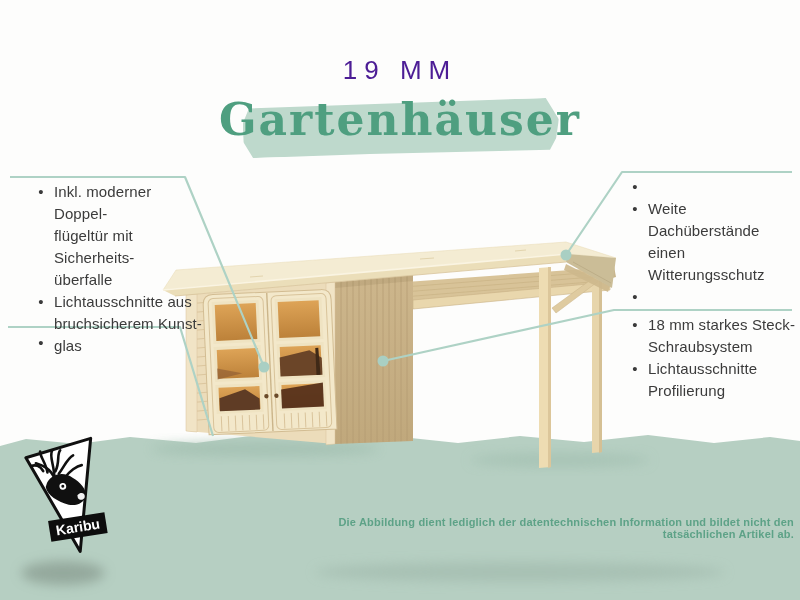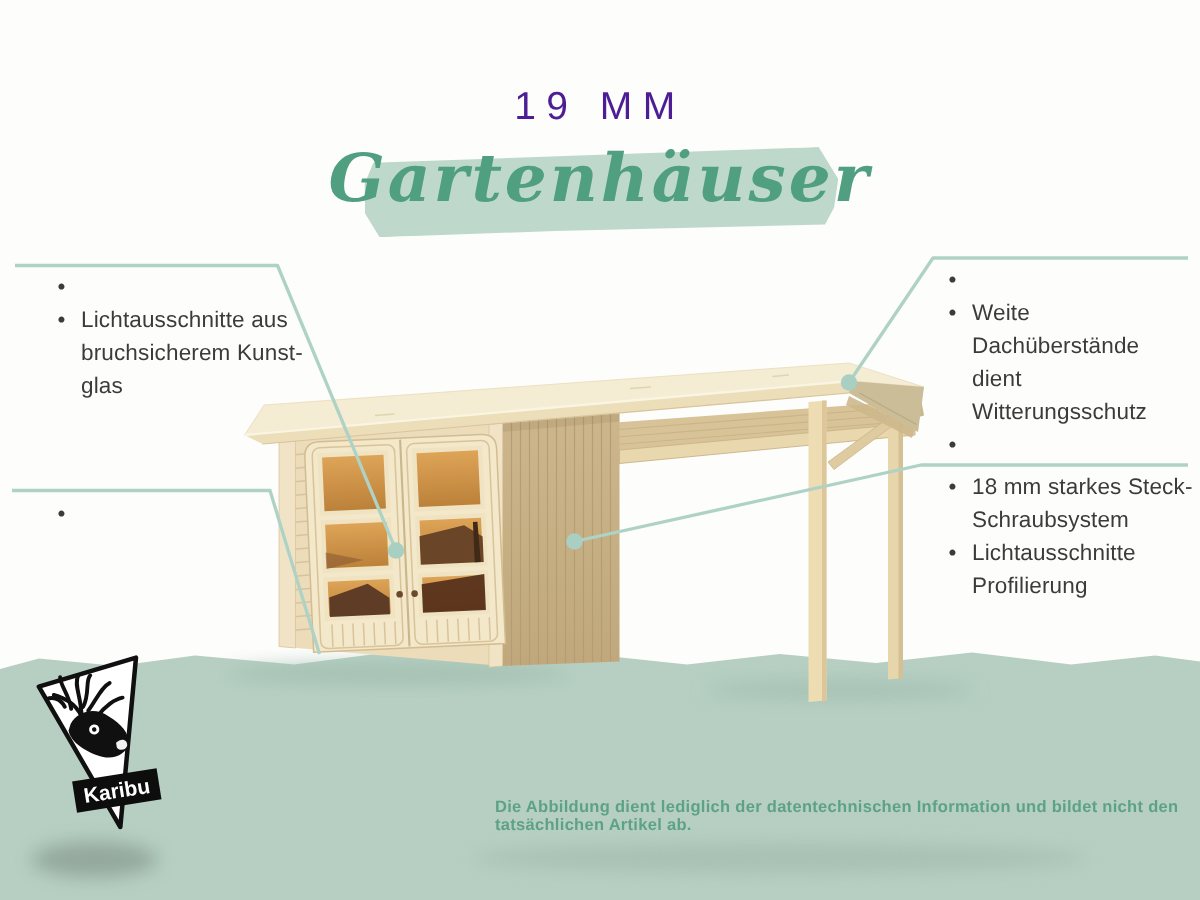--- a/index.html
+++ b/index.html
@@ -16,37 +16,37 @@
   }
   .brush{
     position:absolute;left:243px;top:101px;width:316px;height:54px;
     transform:rotate(-1.2deg);
     clip-path:polygon(0% 35%,2% 8%,96% 0%,100% 40%,99% 75%,97% 96%,40% 97%,3% 100%,0% 70%);
   }
   .script-title{
     position:absolute;left:0;top:94px;width:100%;
     text-align:center;
     font-family:"DejaVu Serif",serif;
-    font-style:italic;font-weight:700;
+    font-weight:700;
     font-size:44px;letter-spacing:2px;
     color:#4f9f80;
   }
   
   .co{position:absolute;width:176px;color:#3b3b3b;}
   .co .item{display:grid;grid-template-columns:26px 1fr;}
   .co .blt{font-size:15px;line-height:22px;text-align:center;}
   .co .txt{font-size:15px;line-height:22px;white-space:pre-line;letter-spacing:.1px;}
   .co.tl{left:28px;top:181px;}
   .co.bl{left:28px;top:332px;}
   .co.tr{left:622px;top:176px;}
   .co.br{left:622px;top:314px;}
   
   .disclaimer{
-    position:absolute;right:6px;top:532px;width:464px;
-    text-align:left;font-size:11px;font-weight:bold;
+    position:absolute;right:6px;top:516px;width:464px;
+    text-align:right;font-size:11px;font-weight:bold;
     letter-spacing:.2px;color:#5da287;
   }
   .scene{position:absolute;left:0;top:0;width:800px;height:600px;}
 </style>
 </head>
 <body>
 
 <div class="page">
 
   <svg class="scene" viewBox="0 0 800 600">
@@ -219,20 +219,23 @@
     </g>
   </svg>
 
   <div class="thickness">19 MM</div>
   <div class="brush" style="background:#bed9cc;"></div>
   <div class="script-title">Gartenhäuser</div>
 
   <div class="co tl">
     <div class="item">
       <span class="blt">•</span>
+      <span class="txt">Inkl. moderner Doppel-
+flügeltür mit Sicherheits-
+überfalle</span>
     </div>
     <div class="item">
       <span class="blt">•</span>
       <span class="txt">Lichtausschnitte aus
 bruchsicherem Kunst-
 glas</span>
     </div>
   </div>
 
   <div class="co bl">
@@ -241,21 +244,21 @@
     </div>
   </div>
 
   <div class="co tr">
     <div class="item">
       <span class="blt">•</span>
     </div>
     <div class="item">
       <span class="blt">•</span>
       <span class="txt">Weite Dachüberstände
-dient Witterungsschutz</span>
+einen Witterungsschutz</span>
     </div>
     <div class="item">
       <span class="blt">•</span>
     </div>
   </div>
 
   <div class="co br">
     <div class="item">
       <span class="blt">•</span>
       <span class="txt">18 mm starkes Steck-

